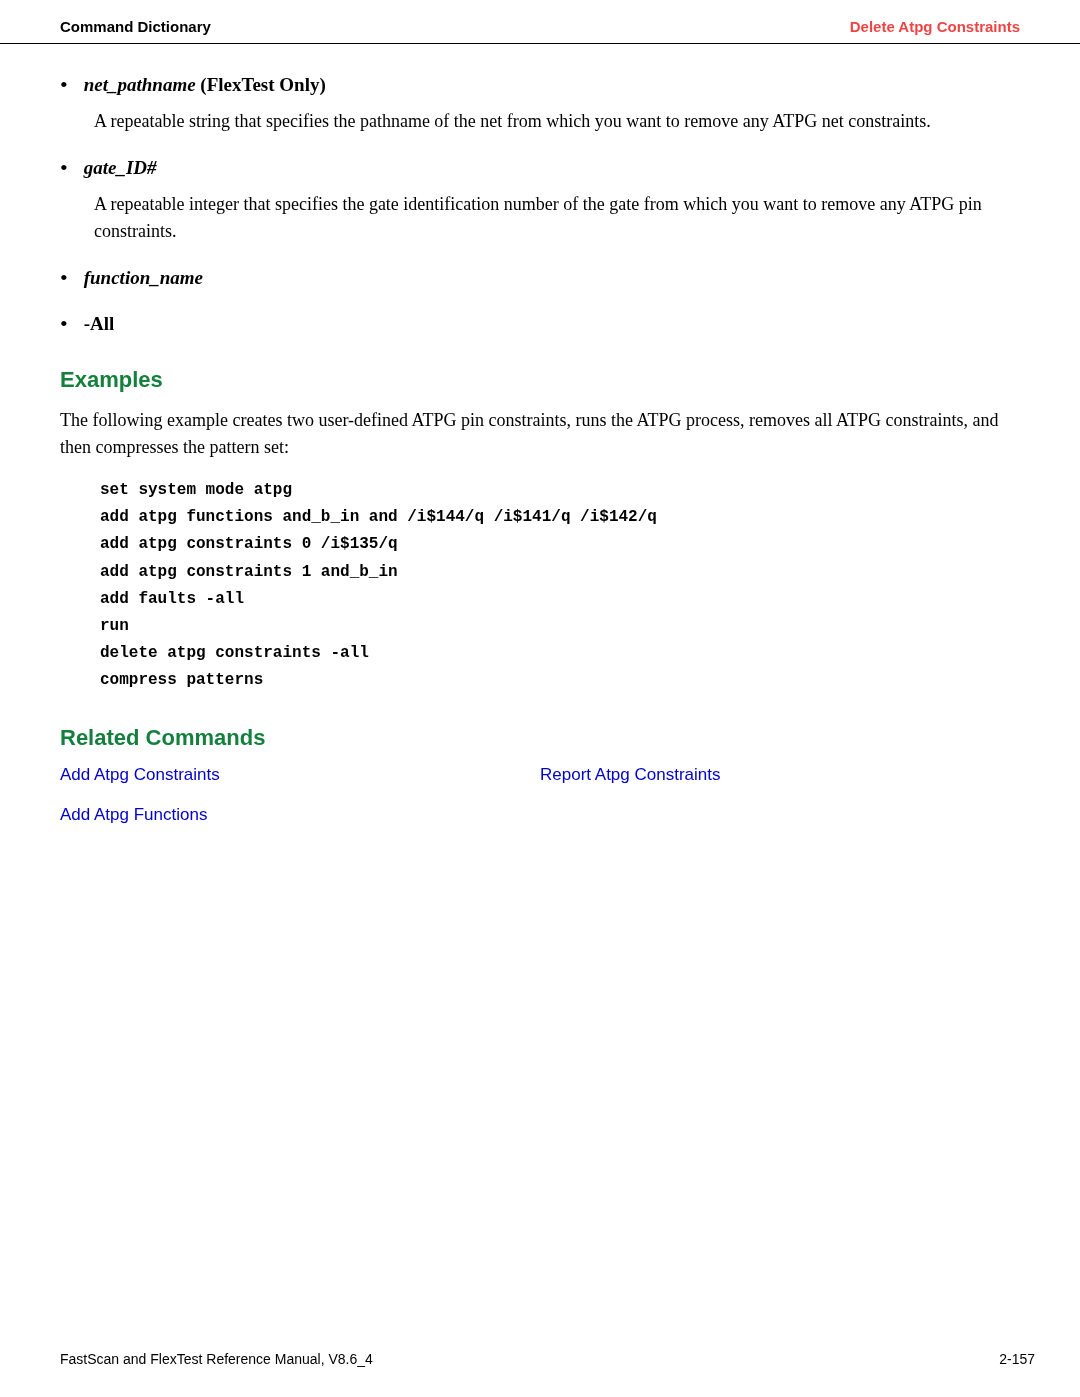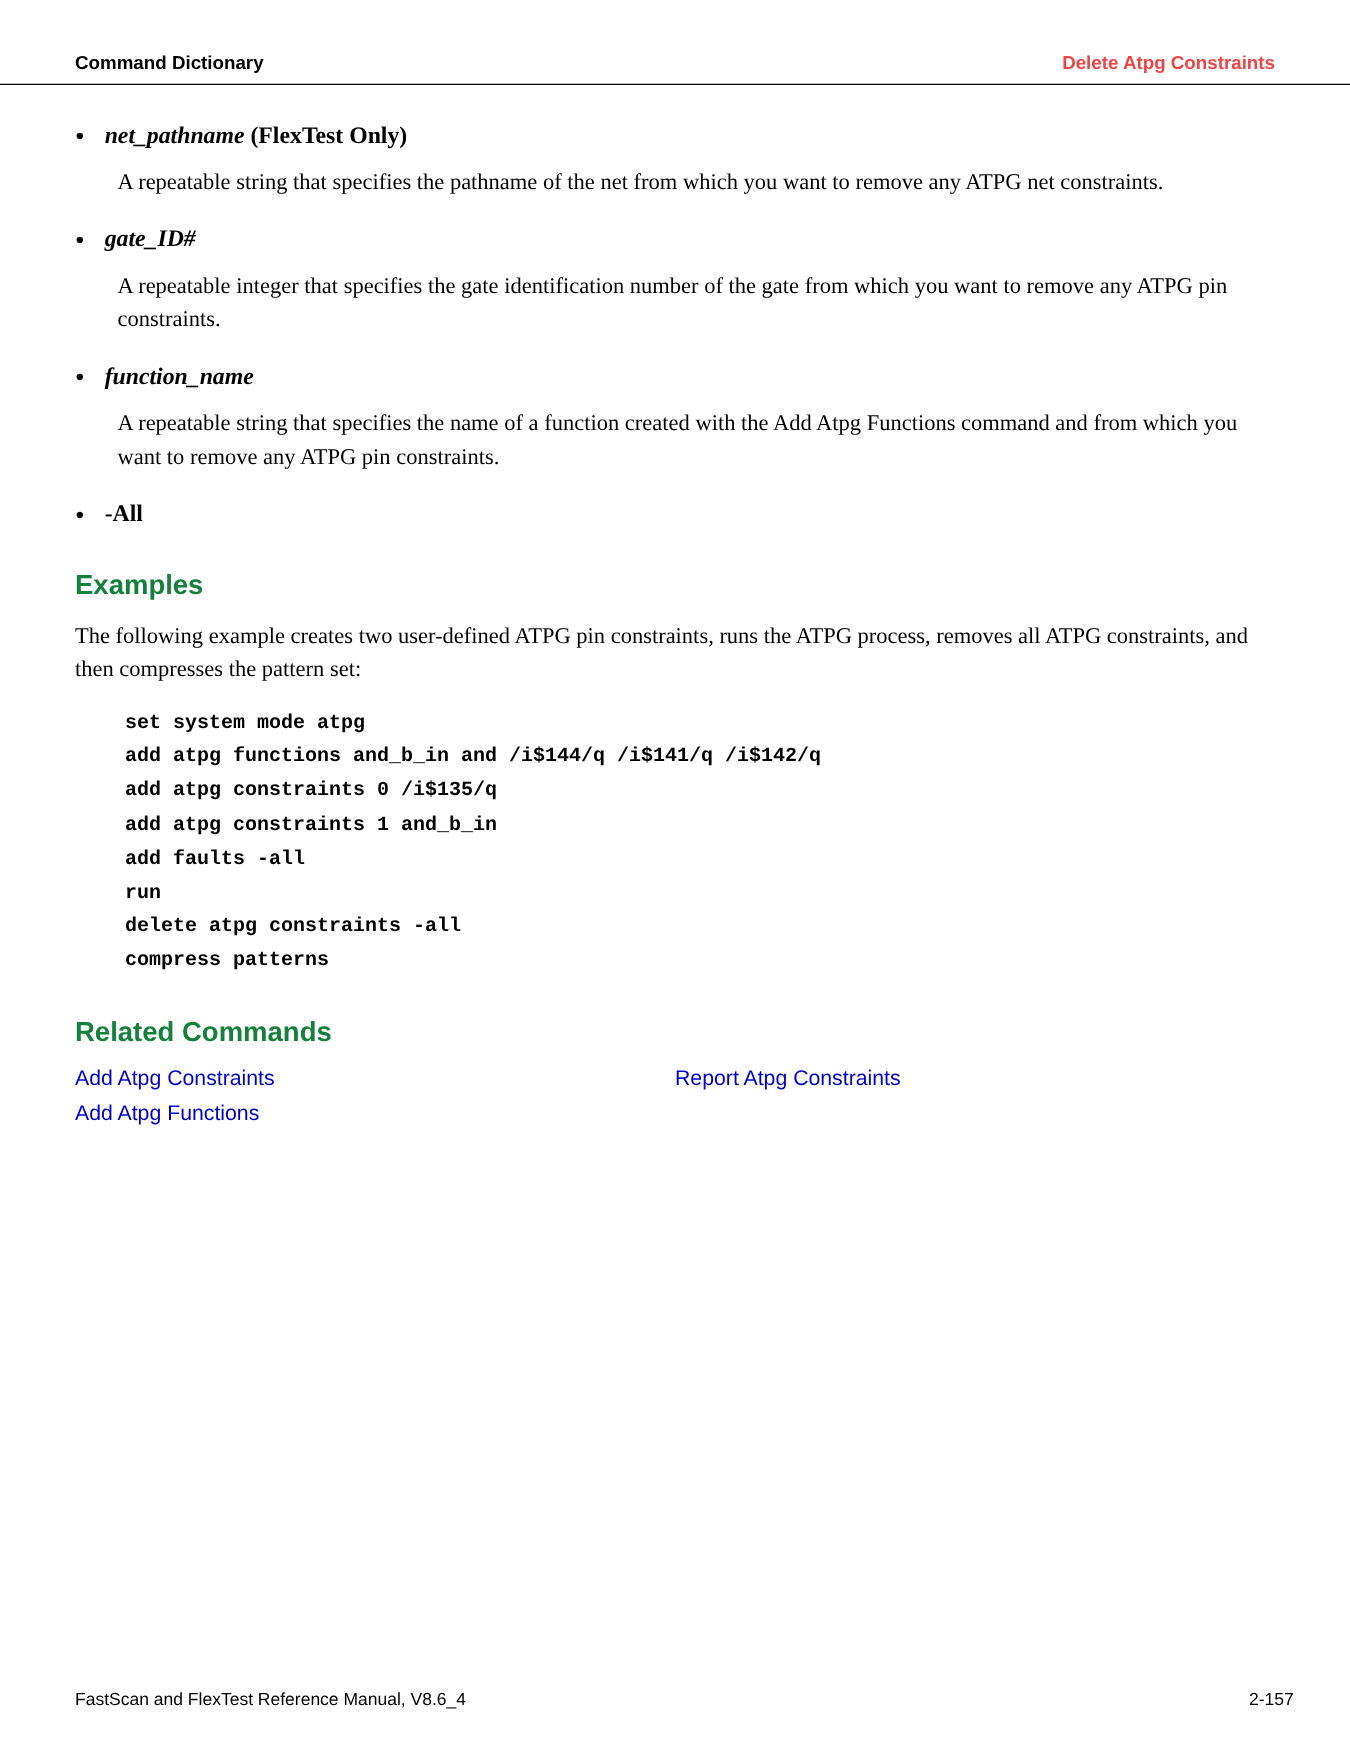--- a/index.html
+++ b/index.html
@@ -32,21 +32,20 @@
       align-items: flex-end;
       padding: 18px 60px 8px 60px;
       border-bottom: 1.5px solid #000;
     }
 
     .header-left {
       font-family: Arial, Helvetica, sans-serif;
       font-size: 15px;
       font-weight: bold;
       color: #000;
-      margin-top: 24px;
     }
 
     .header-right {
       font-family: Arial, Helvetica, sans-serif;
       font-size: 15px;
       font-weight: bold;
       color: #ef4444;
     }
 
     
@@ -104,21 +103,21 @@
       font-weight: bold;
       line-height: 1.7;
       margin-left: 40px;
       margin-bottom: 20px;
     }
 
     
     .related-links {
       display: grid;
       grid-template-columns: 1fr 1fr;
-      gap: 8px 0;
+      gap: 20px 0;
       margin-top: 10px;
     }
 
     .related-link {
       color: #0000cc;
       font-family: Arial, Helvetica, sans-serif;
       font-size: 17px;
       text-decoration: none;
       cursor: pointer;
     }
@@ -166,21 +165,20 @@
         <span style="font-style:italic; font-weight:bold; font-size:19px;">gate_ID#</span>
       </div>
       <p class="bullet-desc">A repeatable integer that specifies the gate identification number of the gate from which you want to remove any ATPG pin constraints.</p>
     </div>
 
     <div class="bullet-section">
       <div class="bullet-item">
         <span class="bullet-dot">•</span>
         <span style="font-style:italic; font-weight:bold; font-size:19px;">function_name</span>
       </div>
-      <p class="bullet-desc">A repeatable string that specifies the name of a function created with the Add Atpg Functions command and from which you want to remove any ATPG pin constraints.</p>
     </div>
 
     <div class="bullet-section">
       <div class="bullet-item">
         <span class="bullet-dot">•</span>
         <span style="font-weight:bold; font-size:19px;">-All</span>
       </div>
     </div>
 
     <div>

